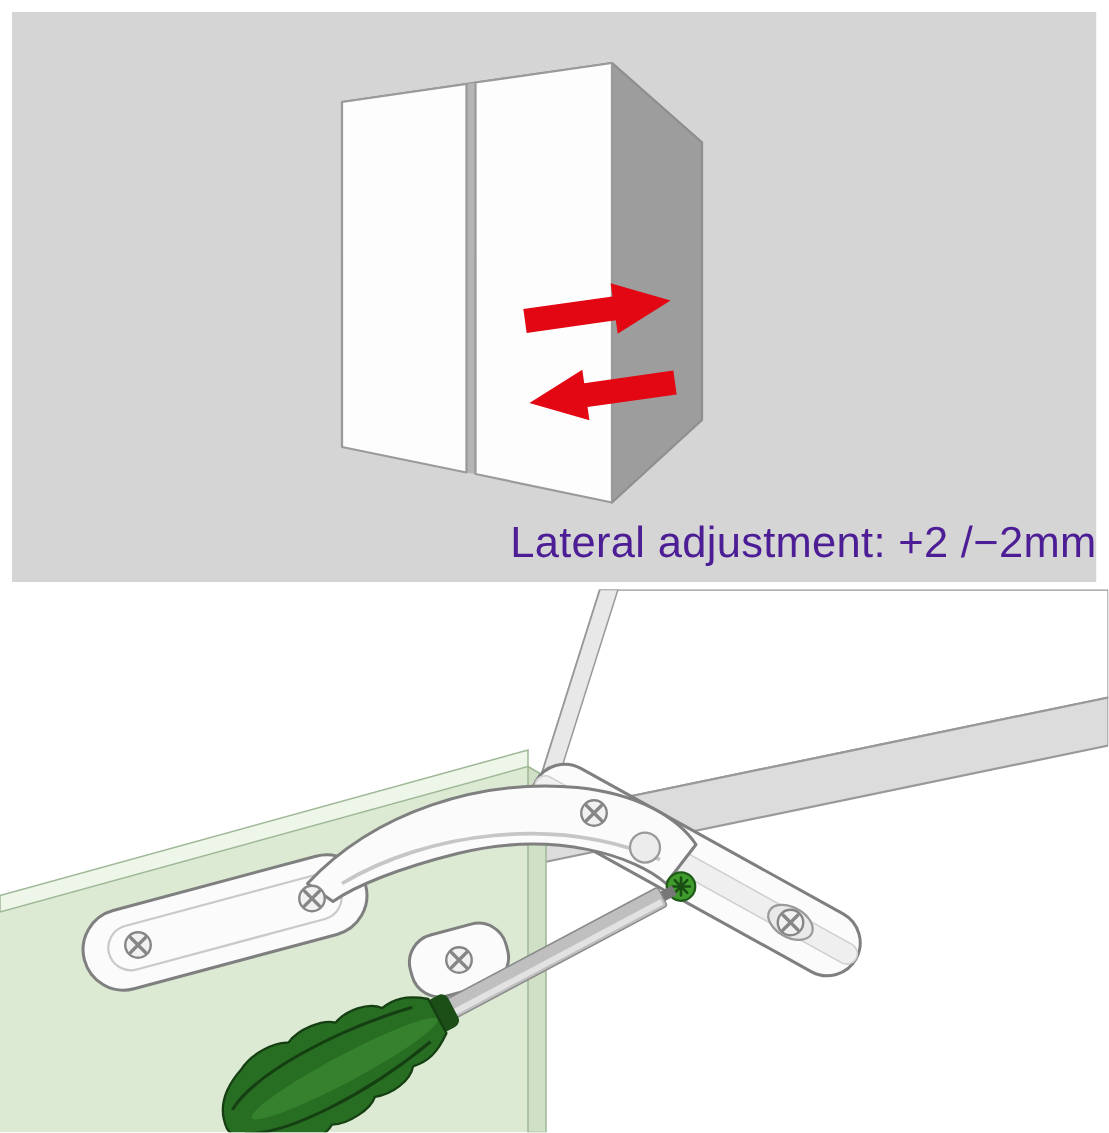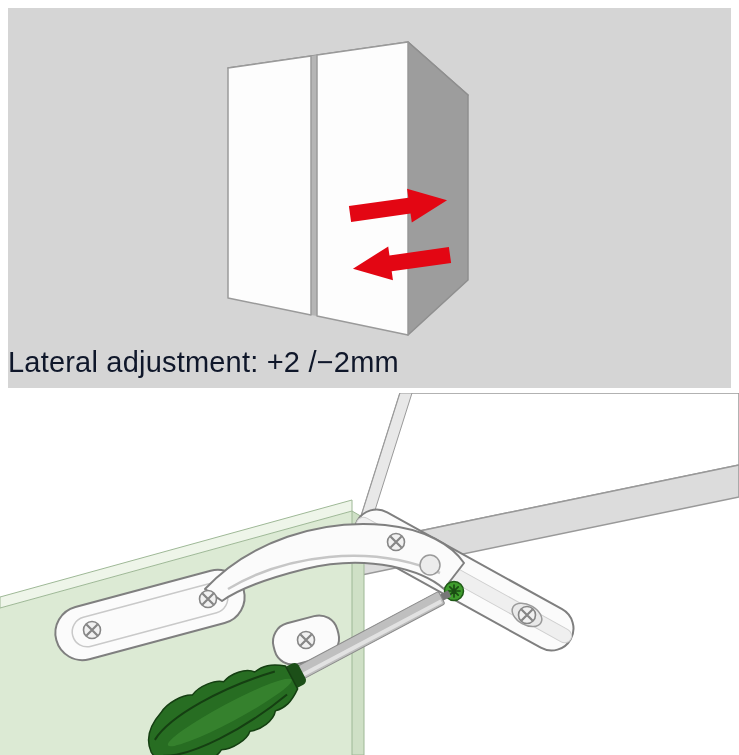--- a/index.html
+++ b/index.html
@@ -5,21 +5,21 @@
   html,body{margin:0;padding:0;}
   body{
     width:739px;height:755px;position:relative;overflow:hidden;
     background:#ffffff;
     font-family:"Liberation Sans", sans-serif;
   }
   .fig-top{position:absolute;left:8px;top:8px;width:723px;height:380px;}
   .fig-top svg{position:absolute;left:0;top:0;}
   .caption{
     position:absolute;left:0;right:0;bottom:9px;
-    text-align:left;font-size:29px;line-height:1.1;color:#0f172a;
+    text-align:right;font-size:29px;line-height:1.1;color:#4c1d95;
     letter-spacing:.2px;
   }
   .fig-bottom{position:absolute;left:0;top:393px;width:739px;height:362px;}
 </style>
 </head>
 <body>
 
 <div>
 
   <section class="fig-top">

